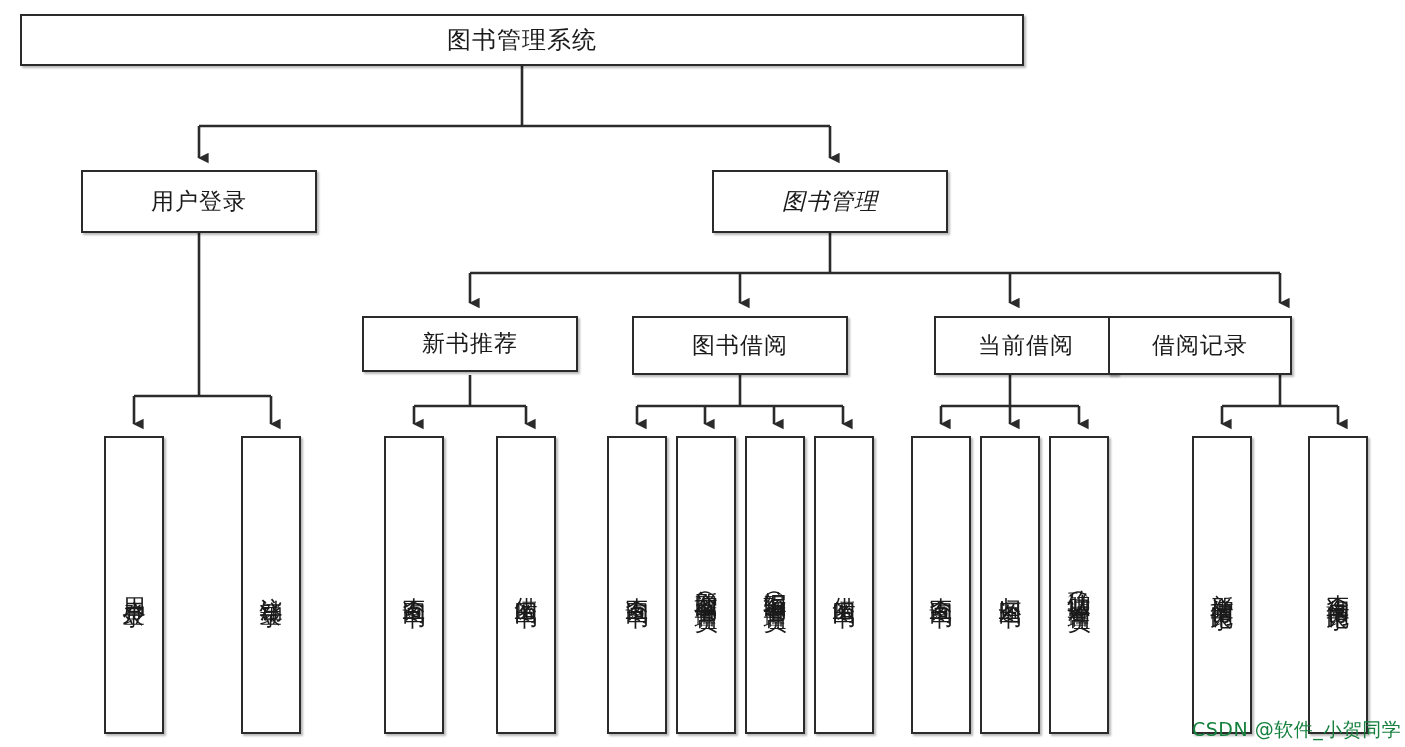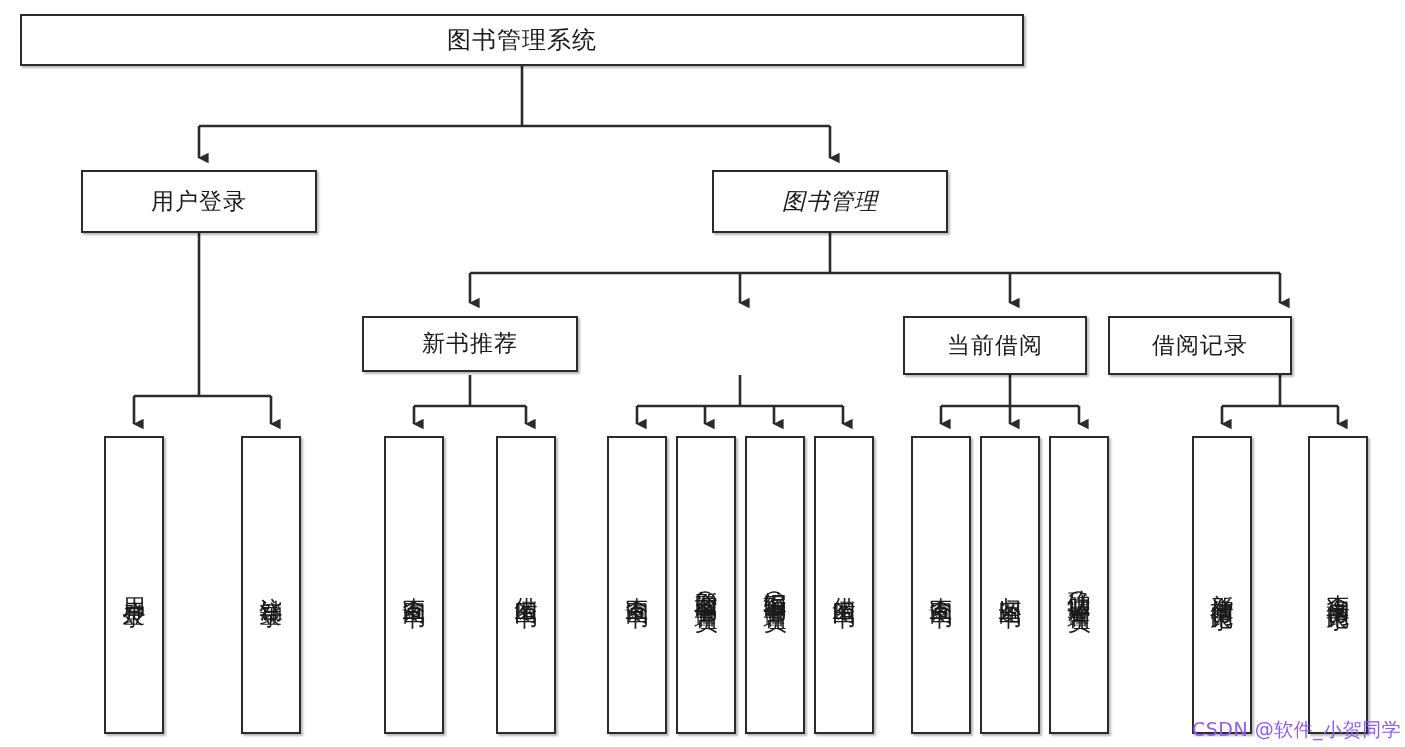--- a/index.html
+++ b/index.html
@@ -47,21 +47,21 @@
   .node-box.vertical .node-label {
     writing-mode: vertical-rl;
     text-orientation: upright;
     letter-spacing: 3px;
     font-size: 23px;
     white-space: nowrap;
   }
   .node-box.root .node-label { font-size: 24px; }
   .watermark {
     position: absolute;
-    color: #8b5cf6;
+    color: #15803d;
     font-size: 19px;
     letter-spacing: 0.5px;
     white-space: nowrap;
     user-select: none;
   }
 </style>
 </head>
 <body>
 
 <div id="diagram-root">
@@ -123,21 +123,24 @@
   <div class="node-box" style="left:81px; top:170px; width:236px; height:63px;">
     <span class="node-label">用户登录</span>
   </div>
   <div class="node-box" style="left:712px; top:170px; width:236px; height:63px;font-style:italic;">
     <span class="node-label">图书管理</span>
   </div>
 
   <div class="node-box" style="left:362px; top:316px; width:216px; height:56px;">
     <span class="node-label">新书推荐</span>
   </div>
-  <div class="node-box" style="left:903px; top:316px; width:184px; height:59px;">
+  <div class="node-box" style="left:632px; top:316px; width:216px; height:59px;">
+    <span class="node-label">图书借阅</span>
+  </div>
+  <div class="node-box" style="left:934px; top:316px; width:184px; height:59px;">
     <span class="node-label">当前借阅</span>
   </div>
   <div class="node-box" style="left:1108px; top:316px; width:184px; height:59px;">
     <span class="node-label">借阅记录</span>
   </div>
 
   <div class="node-box vertical" style="left:104px; top:436px; width:60px; height:298px;">
     <span class="node-label">用户登录</span>
   </div>
   <div class="node-box vertical" style="left:241px; top:436px; width:60px; height:298px;">

